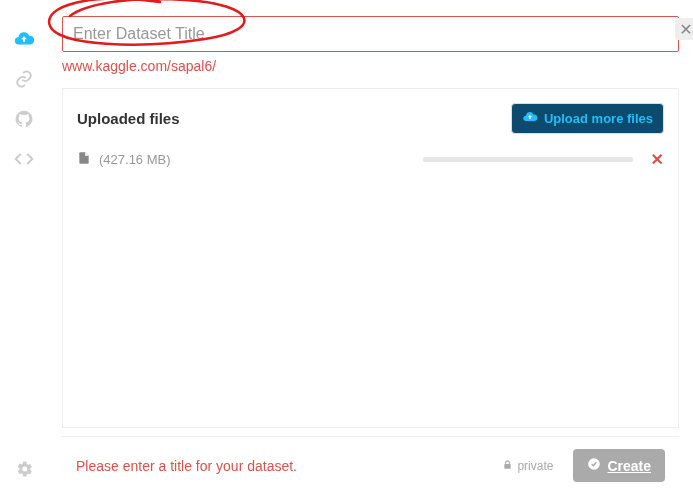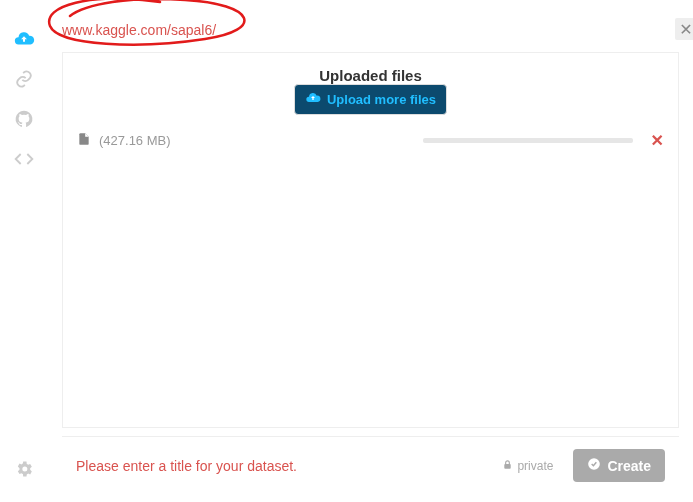--- a/index.html
+++ b/index.html
@@ -70,21 +70,20 @@
       flex: 1;
       display:flex;
       flex-direction: column;
       min-height: 0;
     }
     .panel-header {
       display:flex;
       align-items:center;
       justify-content: space-between;
       padding: 14px 14px 10px 14px;
-      flex-direction: column;
     }
     .panel-header h3 { font-size: 15px; font-weight: 700; color:#333; }
     .upload-more {
       border: 1px solid #ddd;
       border-radius: 4px;
       padding: 5px 10px;
       color: #20beff;
       font-weight: 600;
       font-size: 13px;
       display:flex; align-items:center; gap:6px;
@@ -117,20 +116,21 @@
     .create-btn {
       background:#aaa;
       color:#fff;
       border:none;
       border-radius:4px;
       padding: 8px 14px;
       font-size:14px;
       font-weight:600;
       display:flex; align-items:center; gap:6px;
       cursor:pointer;
+      text-decoration:underline;
     }
     .annotation {
       position:absolute;
       pointer-events:none;
       z-index: 50;
     }
   </style>
 </head>
 <body>
 
@@ -161,20 +161,21 @@
   <div class="spacer"></div>
   <span class="side-icon" style="margin-bottom:22px;">
     <svg width="20" height="20" viewBox="0 0 24 24" fill="currentColor">
         <path d="M19.4 13a7.5 7.5 0 0 0 0-2l2-1.6-2-3.4-2.4 1a7.4 7.4 0 0 0-1.7-1L15 3h-4l-.3 2.5a7.4 7.4 0 0 0-1.7 1l-2.4-1-2 3.4L6.6 11a7.5 7.5 0 0 0 0 2l-2 1.6 2 3.4 2.4-1a7.4 7.4 0 0 0 1.7 1L11 21h4l.3-2.5a7.4 7.4 0 0 0 1.7-1l2.4 1 2-3.4zM13 15a3 3 0 1 1 0-6 3 3 0 0 1 0 6z"></path>
       </svg>
   </span>
 </div>
 
 <div class="main">
   <div class="topbar">
+    <input class="title-input" type="text" placeholder="Enter Dataset Title" style="">
     <div class="close-x">✕</div>
     <div class="url-line">www.kaggle.com/sapal6/</div>
   </div>
 
   <div class="panel">
     <div class="panel-header">
       <h3>Uploaded files</h3>
       <button class="upload-more">
         <span>
           <svg width="16" height="16" viewBox="0 0 24 24" fill="currentColor">

